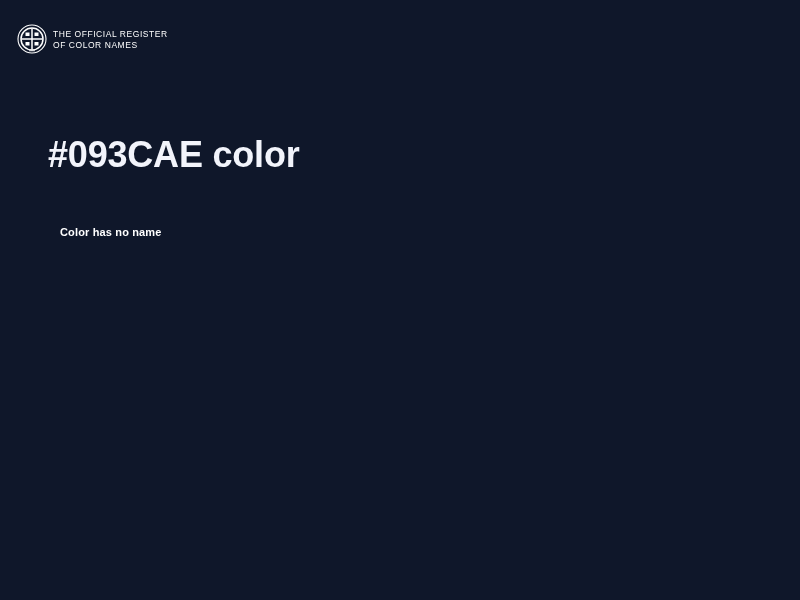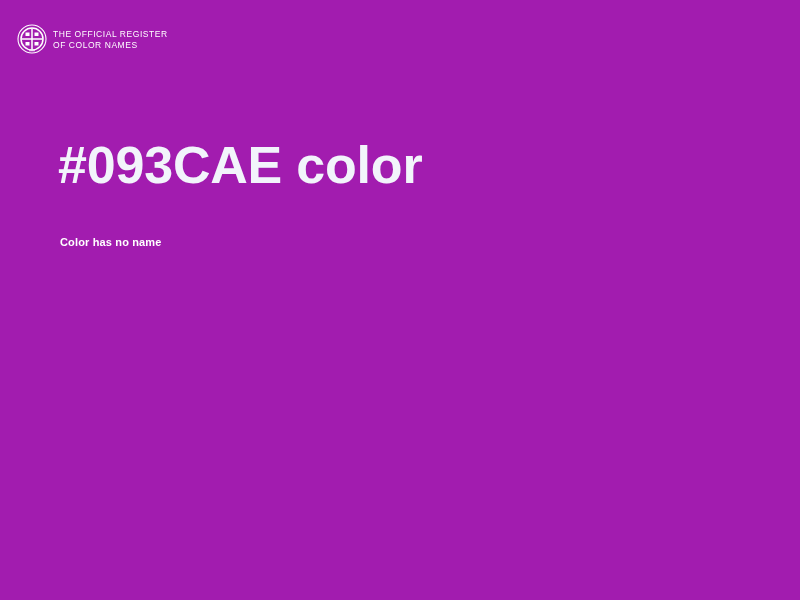--- a/index.html
+++ b/index.html
@@ -60,43 +60,43 @@
   
   .content {
     position: absolute;
     left: 44px;
     top: 128px;
     width: 700px;
   }
 
   .color-title {
     color: #f2f4fb;
-    font-size: 52px;
+    font-size: 36px;
     line-height: 46px;
     font-weight: 700;
     letter-spacing: -0.2px;
-    margin: 14px;
+    margin: 4px;
     white-space: nowrap;
   }
 
   .color-subtitle {
     color: #ffffff;
     font-size: 11px;
     line-height: 14px;
     font-weight: 600;
     letter-spacing: 0.15px;
     margin: 16px;
     padding-top: 31px;
     white-space: nowrap;
   }
 </style>
 </head>
 <body>
 
-<div class="page" style="background: #a21caf;">
+<div class="page" style="background: #0f172a;">
 
   <div class="brand">
 
     <span class="brand-emblem-wrap">
       <svg class="brand-emblem" viewBox="0 0 60 60" aria-hidden="true">
 
         <circle cx="30" cy="30" r="28" fill="none" stroke="#ffffff" stroke-width="2.2"></circle>
 
         <circle cx="30" cy="30" r="22" fill="none" stroke="#ffffff" stroke-width="3"></circle>
 

